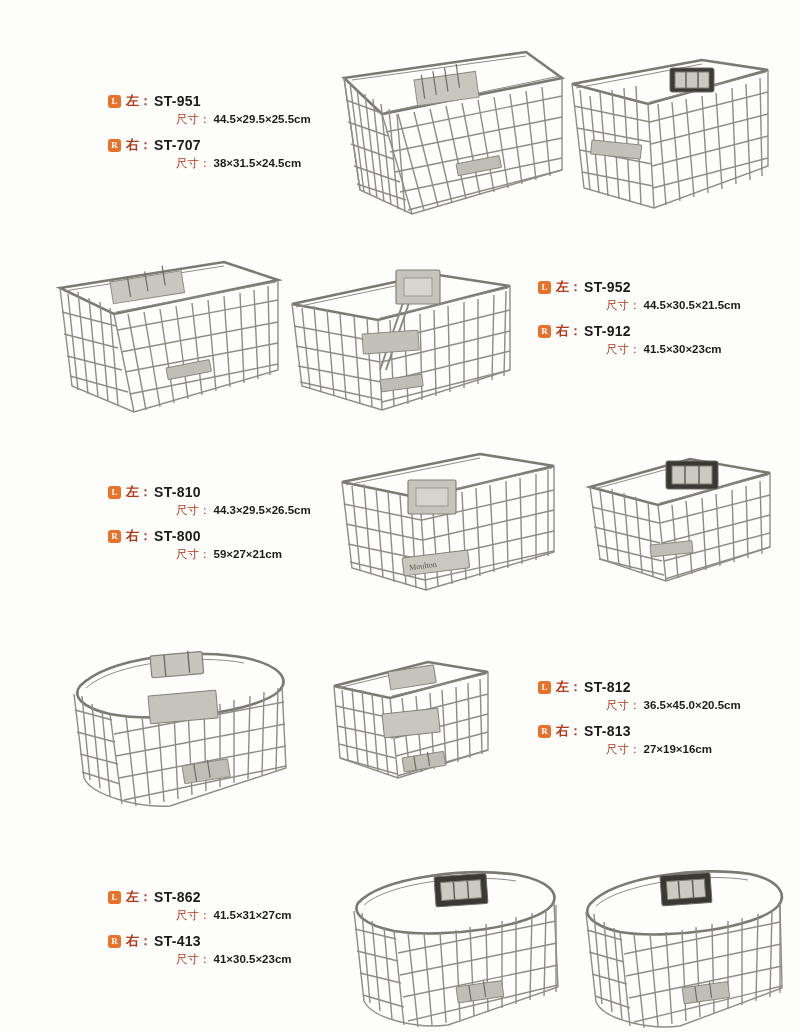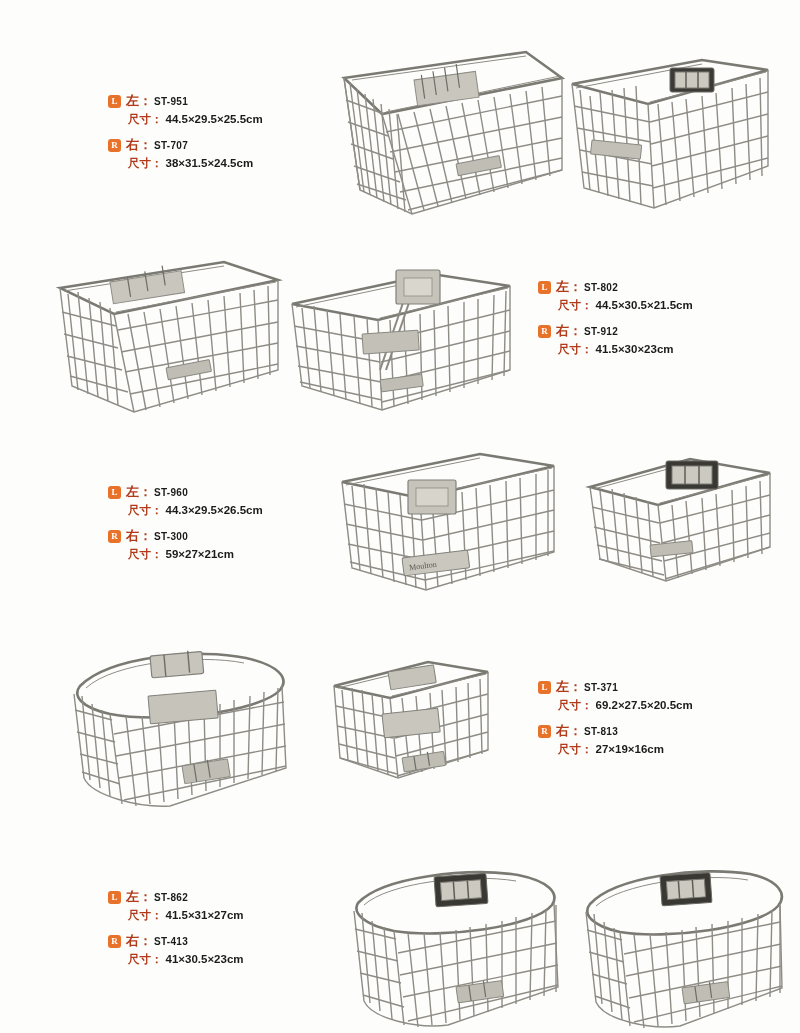--- a/index.html
+++ b/index.html
@@ -47,35 +47,36 @@
     font-family: "Liberation Serif", serif;
   }
   .side-label {
     color: #b03a1a;
     font-size: 13px;
     font-weight: bold;
     margin-right: 2px;
   }
   .model {
     color: #1b1b1b;
-    font-size: 10px;
+    font-size: 14px;
     font-weight: bold;
     letter-spacing: 0.3px;
   }
   .dim-line {
     margin: 1px 0 9px 20px;
     white-space: nowrap;
     color: #1b1b1b;
     font-size: 11.5px;
     font-weight: bold;
   }
   .dim-label {
     color: #b03a1a;
-    font-weight: bold;
+    font-weight: normal;
     margin-right: 3px;
+    margin-left: 48px;
   }
   .dim-line.last { margin-bottom: 0; }
 
   
   .basket {
     position: absolute;
   }
   .basket svg { display: block; }
 </style>
 </head>
@@ -209,21 +210,21 @@
       </g>
 
       <rect x="30" y="92" width="50" height="14" rx="1" fill="#c2c0b7" stroke="#8a8981" stroke-width="1" transform="rotate(6 30 92)"></rect>
     </svg>
   </div>
 
   <div class="caption" style="left:538px; top:278px;">
     <div class="cap-line">
       <span class="badge">L</span>
       <span class="side-label">左：</span>
-      <span class="model">ST-802</span>
+      <span class="model">ST-952</span>
     </div>
     <div class="dim-line">
       <span class="dim-label">尺寸：</span><span>44.5×30.5×21.5cm</span>
     </div>
     <div class="cap-line">
       <span class="badge">R</span>
       <span class="side-label">右：</span>
       <span class="model">ST-912</span>
     </div>
     <div class="dim-line last">
@@ -319,29 +320,29 @@
 
       <rect x="80" y="76" width="56" height="20" rx="1" fill="#c2c0b7" stroke="#8a8981" stroke-width="1" transform="rotate(-4 80 76)"></rect>
       <rect x="98" y="122" width="42" height="12" rx="1" fill="#bfbdb4" stroke="#8a8981" stroke-width="1" transform="rotate(-8 98 122)"></rect>
     </svg>
   </div>
 
   <div class="caption" style="left:108px; top:483px;">
     <div class="cap-line">
       <span class="badge">L</span>
       <span class="side-label">左：</span>
-      <span class="model">ST-960</span>
+      <span class="model">ST-810</span>
     </div>
     <div class="dim-line">
       <span class="dim-label">尺寸：</span><span>44.3×29.5×26.5cm</span>
     </div>
     <div class="cap-line">
       <span class="badge">R</span>
       <span class="side-label">右：</span>
-      <span class="model">ST-300</span>
+      <span class="model">ST-800</span>
     </div>
     <div class="dim-line last">
       <span class="dim-label">尺寸：</span><span>59×27×21cm</span>
     </div>
   </div>
 
   <div class="basket" style="left:330px; top:440px;">
     <svg width="235" height="155" viewBox="0 0 235 155">
       <g fill="none" stroke="#8e8c85" stroke-width="1.4">
         <path d="M12 42 L150 14 L224 26 L90 58 Z" stroke="#7a7972" stroke-width="2.6"></path>
@@ -420,24 +421,24 @@
         <path d="M103 23 L103 41 M117 23 L117 41" stroke="#5f5d57" stroke-width="1.5"></path>
       </g>
       <rect x="68" y="102" width="42" height="12" rx="1" fill="#bfbdb4" stroke="#8a8981" stroke-width="1" transform="rotate(-6 68 102)"></rect>
     </svg>
   </div>
 
   <div class="caption" style="left:538px; top:678px;">
     <div class="cap-line">
       <span class="badge">L</span>
       <span class="side-label">左：</span>
-      <span class="model">ST-371</span>
+      <span class="model">ST-812</span>
     </div>
     <div class="dim-line">
-      <span class="dim-label">尺寸：</span><span>69.2×27.5×20.5cm</span>
+      <span class="dim-label">尺寸：</span><span>36.5×45.0×20.5cm</span>
     </div>
     <div class="cap-line">
       <span class="badge">R</span>
       <span class="side-label">右：</span>
       <span class="model">ST-813</span>
     </div>
     <div class="dim-line last">
       <span class="dim-label">尺寸：</span><span>27×19×16cm</span>
     </div>
   </div>

